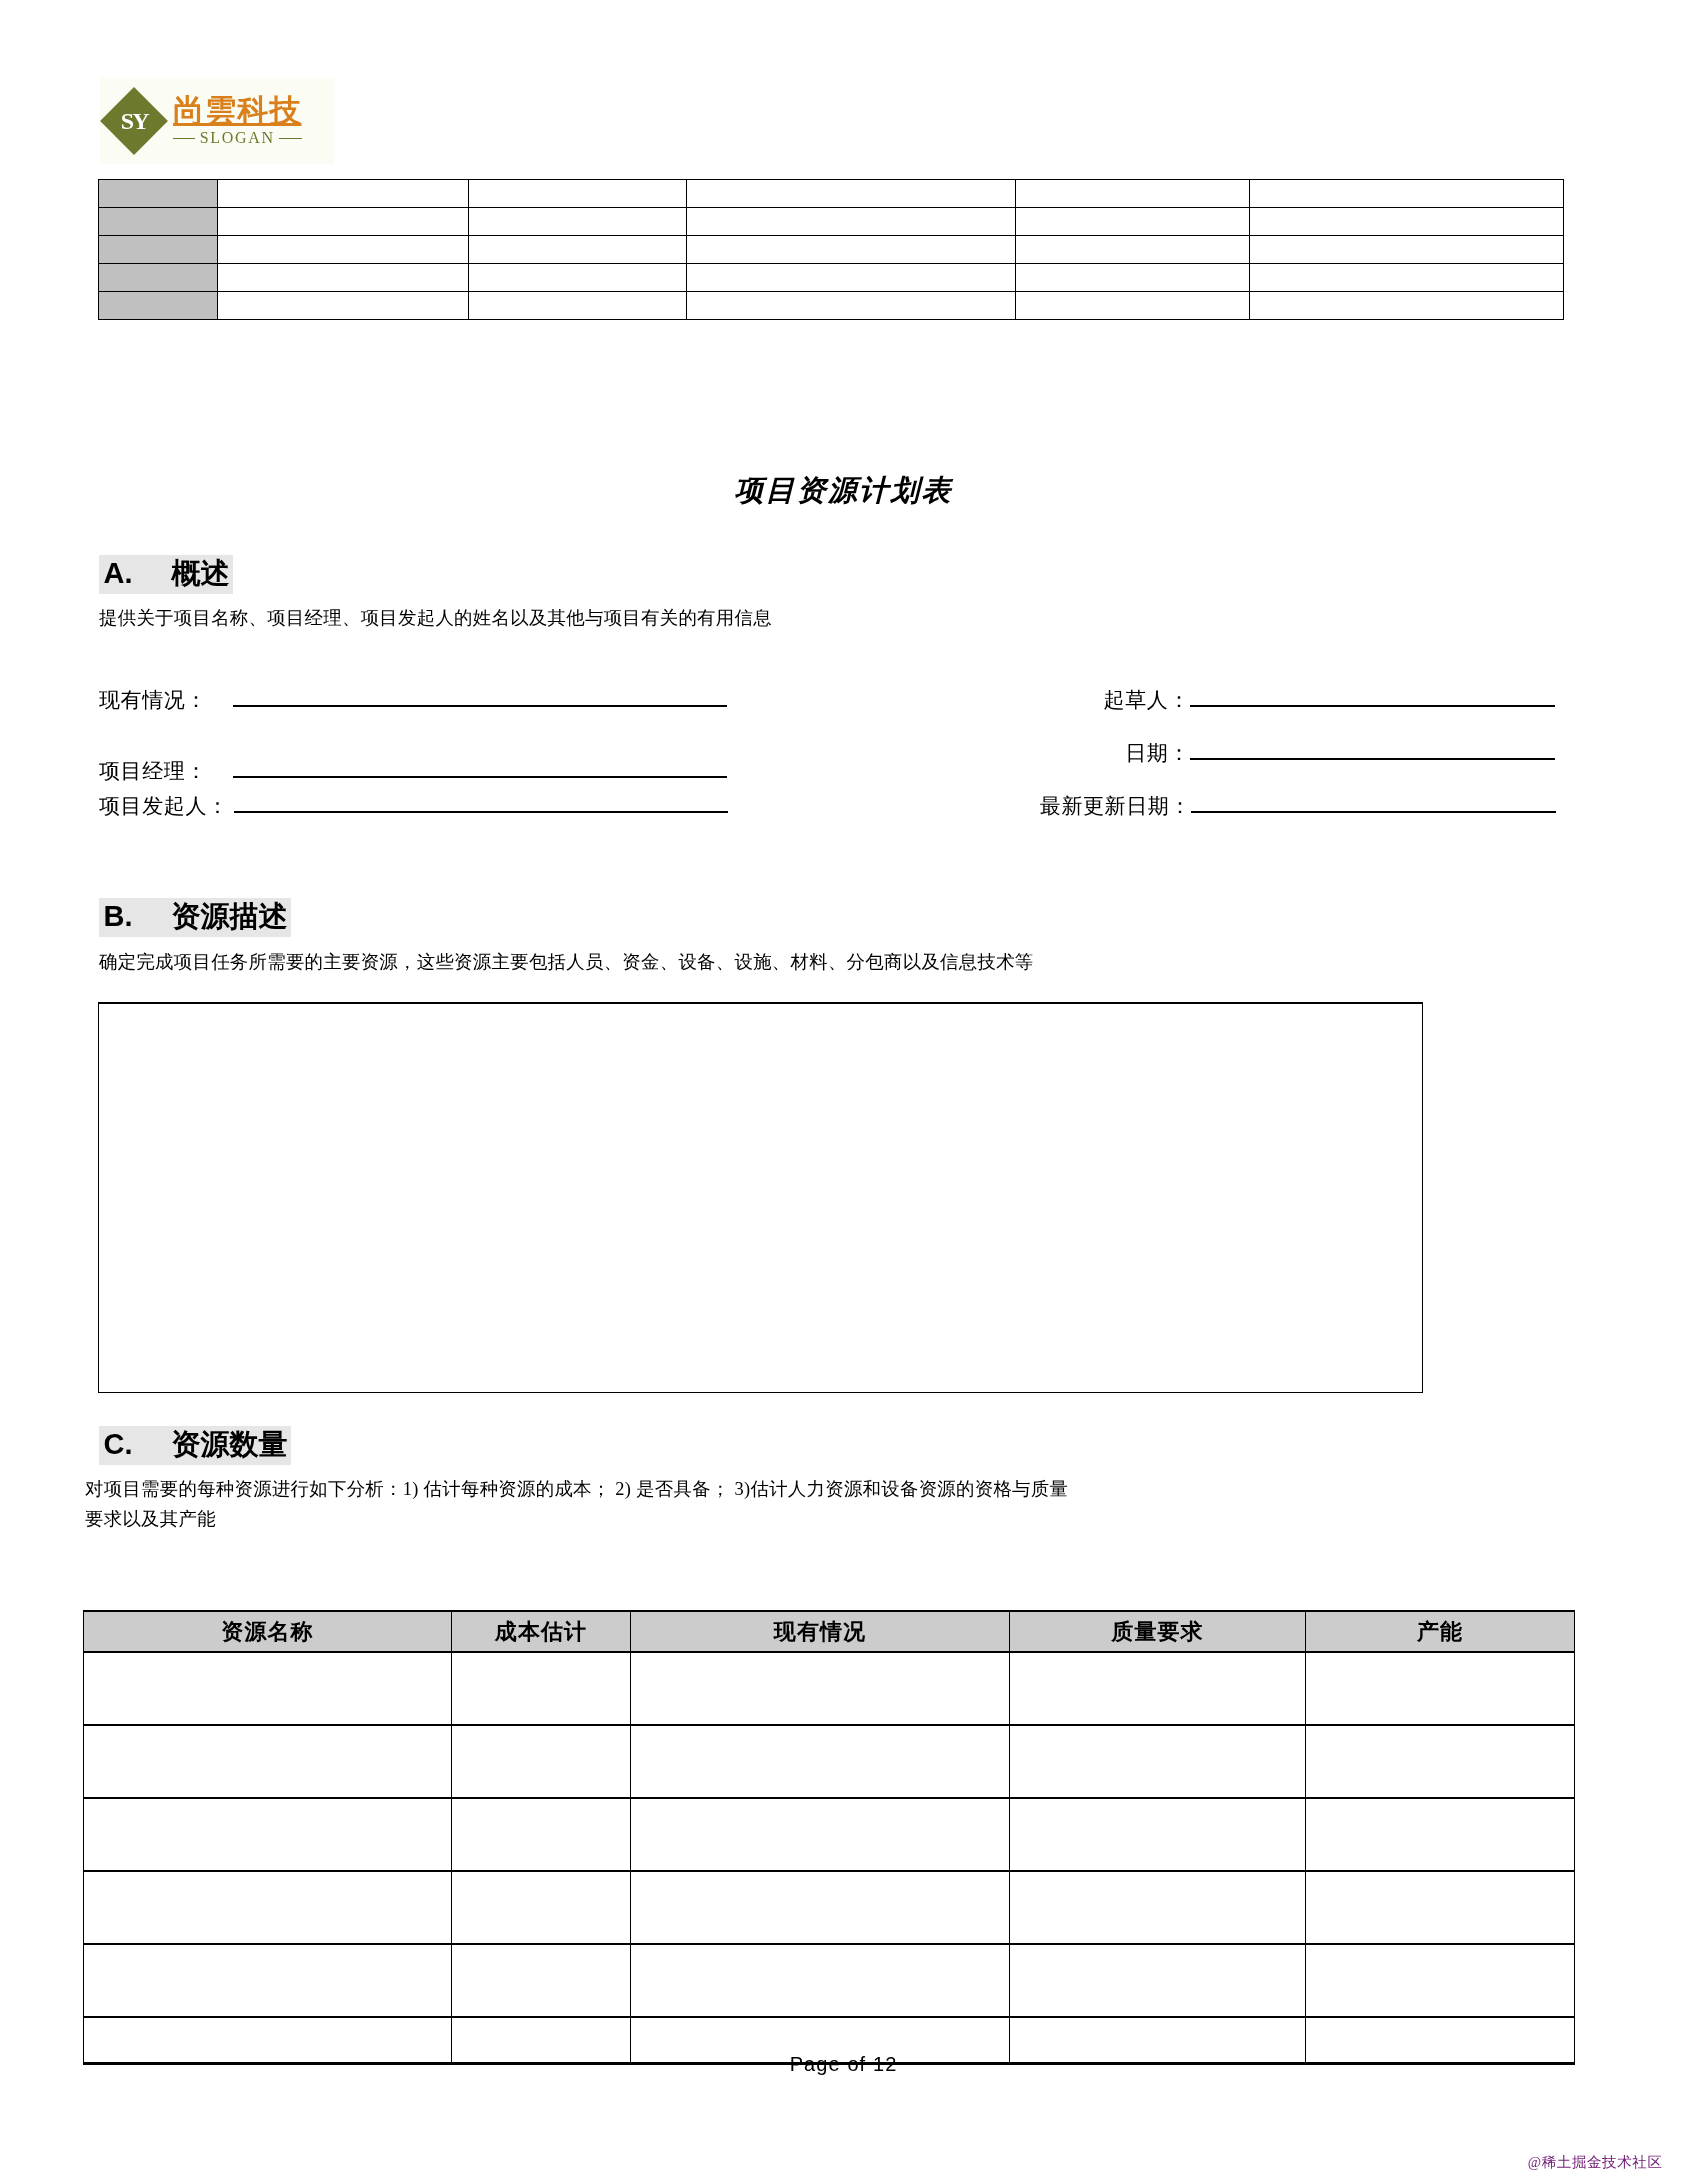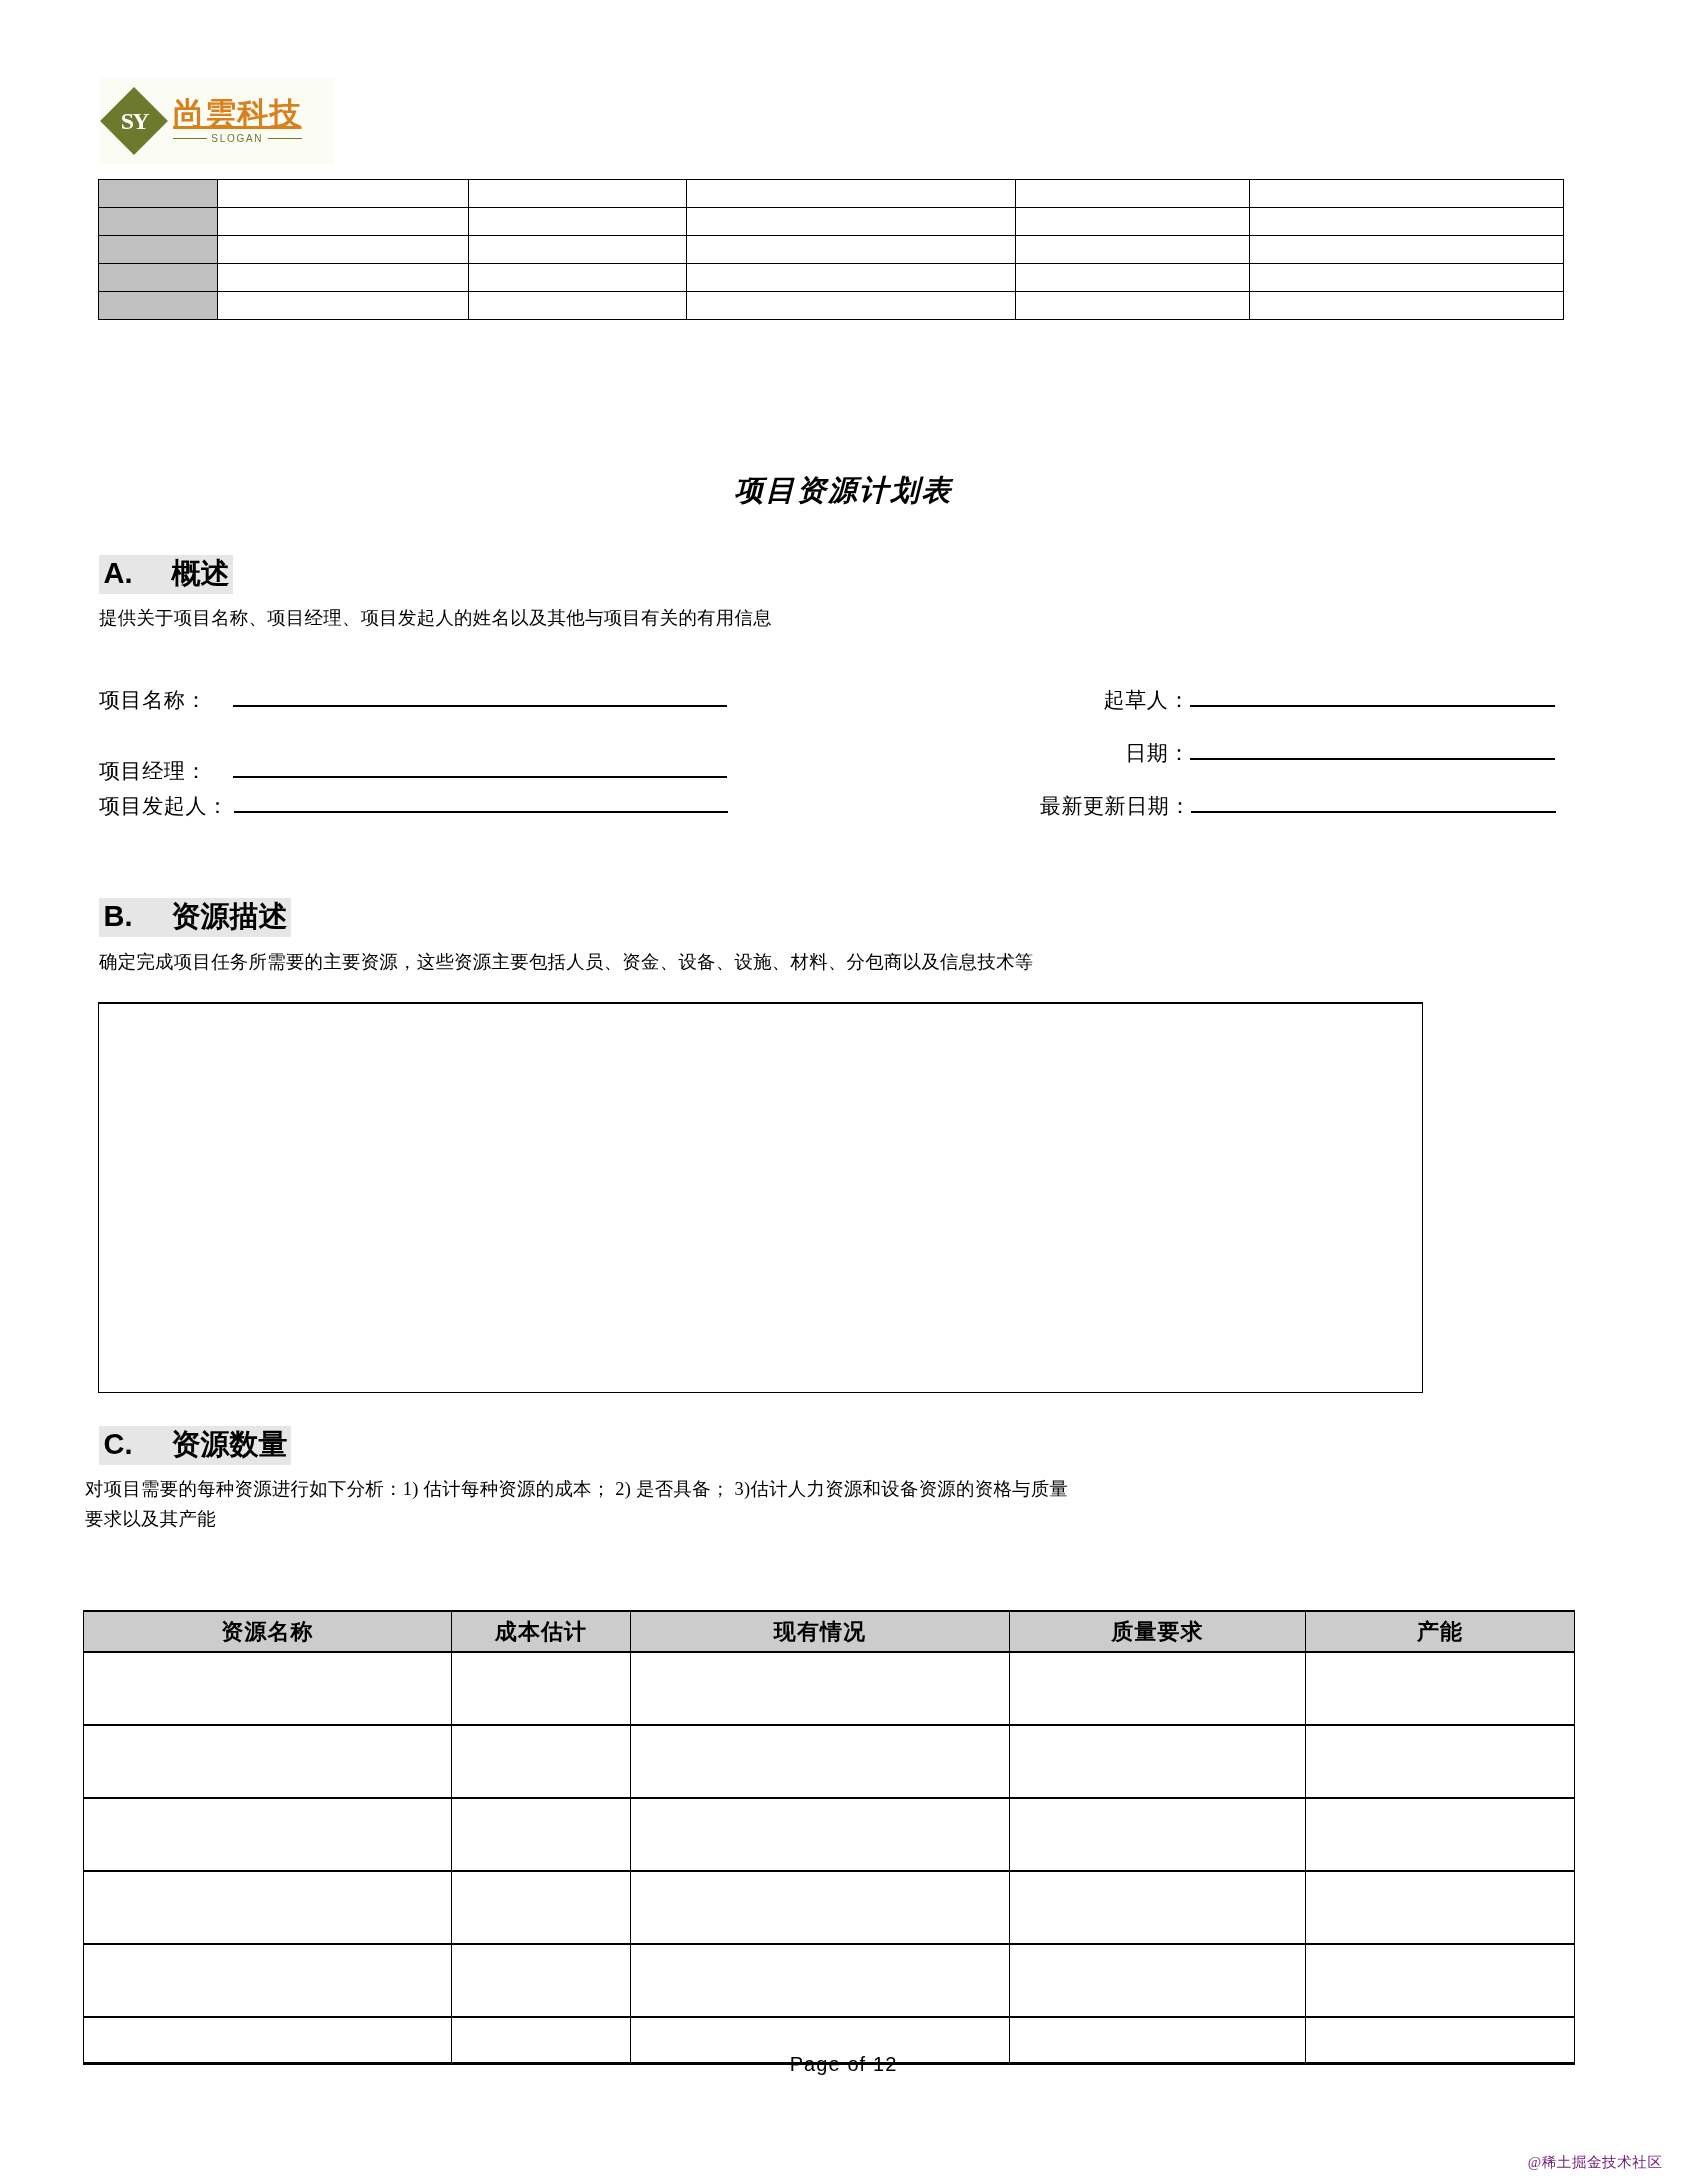--- a/index.html
+++ b/index.html
@@ -84,22 +84,22 @@
     width: 100%;
     margin-top: 2.2px;
   }
   .logo-rule {
     flex: 1 1 auto;
     height: 1.1px;
     background: #6d7a2e;
   }
   .logo-slogan {
     color: #6d7a2e;
-    font-family: Liberation Sans, sans-serif;
-    font-size: 10px;
+    font-family: Liberation Serif, serif;
+    font-size: 16px;
     letter-spacing: 1.7px;
     padding: 0 4.5px;
   }
 
   
   .top-table {
     position: absolute;
     left: 98px;
     top: 179px;
     width: 1465px;
@@ -313,21 +313,21 @@
   </table>
 
   <div class="doc-title">项目资源计划表</div>
 
   <div class="sec-head" style="left:99px; top:555px;">
     <span class="letter">A.</span><span class="gap"></span><span>概述</span>
   </div>
   <div class="sec-desc" style="left:99px; top:605px; width:1451px;">提供关于项目名称、项目经理、项目发起人的姓名以及其他与项目有关的有用信息</div>
 
   <div class="field" style="left:99px; top:682px; width:792px;">
-    <span class="field-label">项目名称：</span>
+    <span class="field-label">现有情况：</span>
     <span class="field-line" style="width:494px; margin-left:26px;"></span>
   </div>
   <div class="field" style="left:99px; top:753px; width:792px;">
     <span class="field-label">项目经理：</span>
     <span class="field-line" style="width:494px; margin-left:26px;"></span>
   </div>
   <div class="field" style="left:99px; top:788px; width:792px;">
     <span class="field-label">项目发起人：</span>
     <span class="field-line" style="width:494px; margin-left:5.6px;"></span>
   </div>

